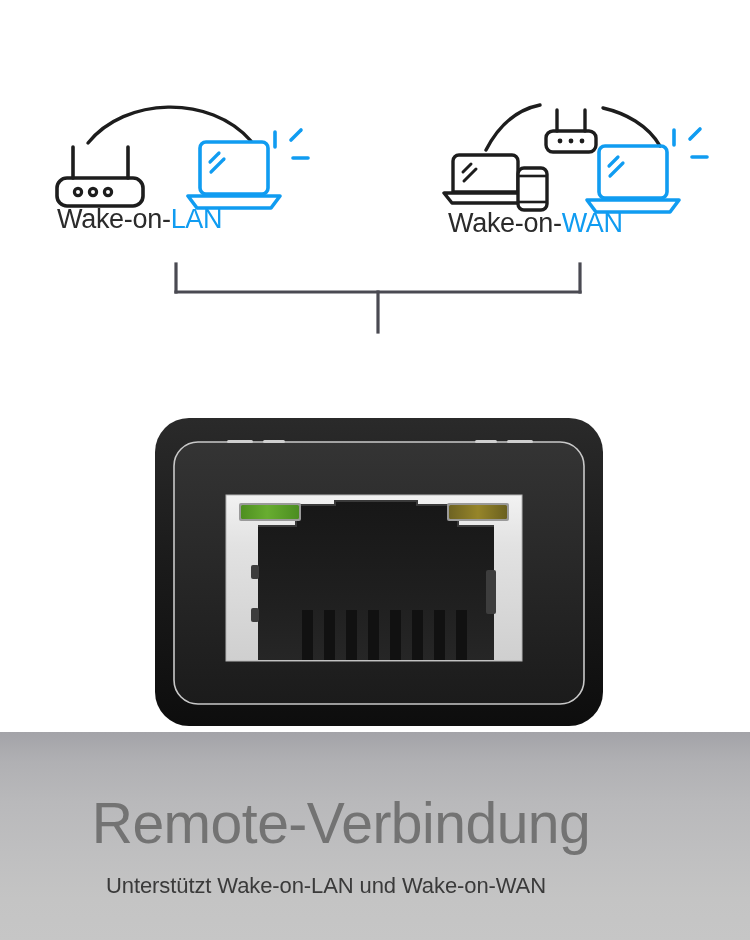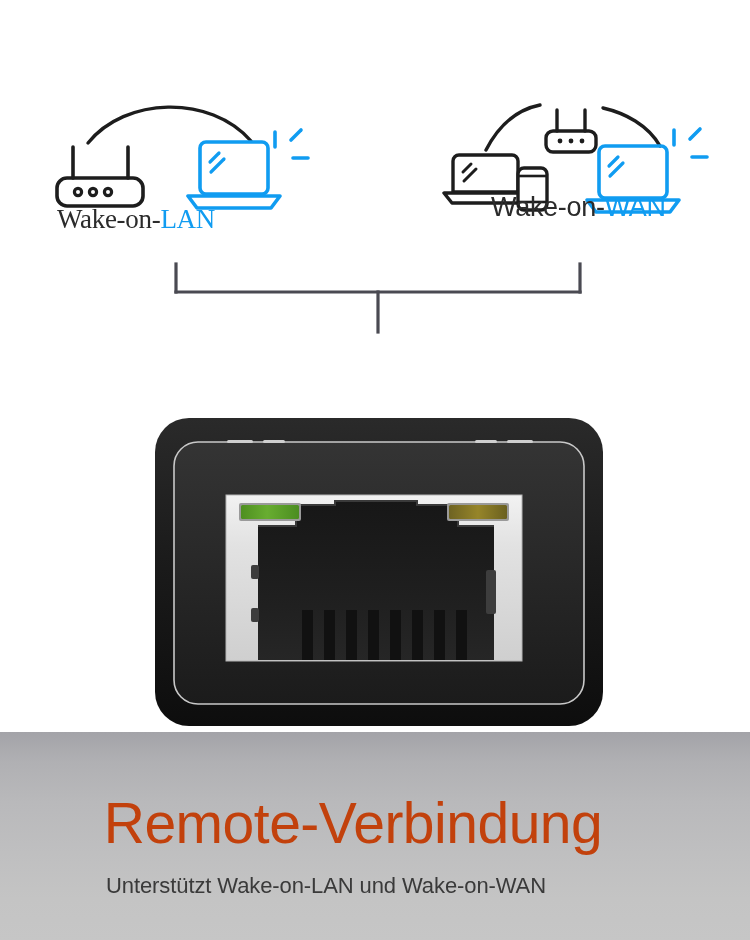--- a/index.html
+++ b/index.html
@@ -37,22 +37,22 @@
     position: absolute;
     font-family: "Liberation Sans", sans-serif;
     font-size: 27px;
     font-weight: 400;
     letter-spacing: -0.3px;
     white-space: nowrap;
     color: #2b2b2b;
   }
   .feature-label .accent { color: #109cf1; }
 
-  #label-lan { left: 57px; top: 204px; font-family: Liberation Serif, serif; }
-  #label-wan { left: 448px; top: 192px; margin-left: 43px; }
+  #label-lan { left: 57px; top: 204px; }
+  #label-wan { left: 448px; top: 208px; }
 
   
   .device {
     position: absolute;
     left: 155px;
     top: 418px;
     width: 448px;
     height: 308px;
     z-index: 5;
   }
@@ -64,29 +64,29 @@
     left: 0;
     top: 732px;
     width: 750px;
     height: 208px;
     background: linear-gradient(to bottom, #a3a3a8 0%, #b0b0b3 14%, #b9b9bb 34%, #bfbfc0 58%, #c4c4c4 80%, #c6c6c6 100%);
     z-index: 2;
   }
 
   .banner-title {
     position: absolute;
-    left: 16px;
+    left: 4px;
     top: 790px;
     width: 674px;
     text-align: center;
     font-family: "Liberation Sans", sans-serif;
     font-size: 57px;
     font-weight: 400;
     letter-spacing: -0.5px;
-    color: #c2410c;
+    color: #737373;
     z-index: 3;
     white-space: nowrap;
   }
 
   .banner-subtitle {
     position: absolute;
     left: 0;
     top: 873px;
     width: 652px;
     text-align: center;

